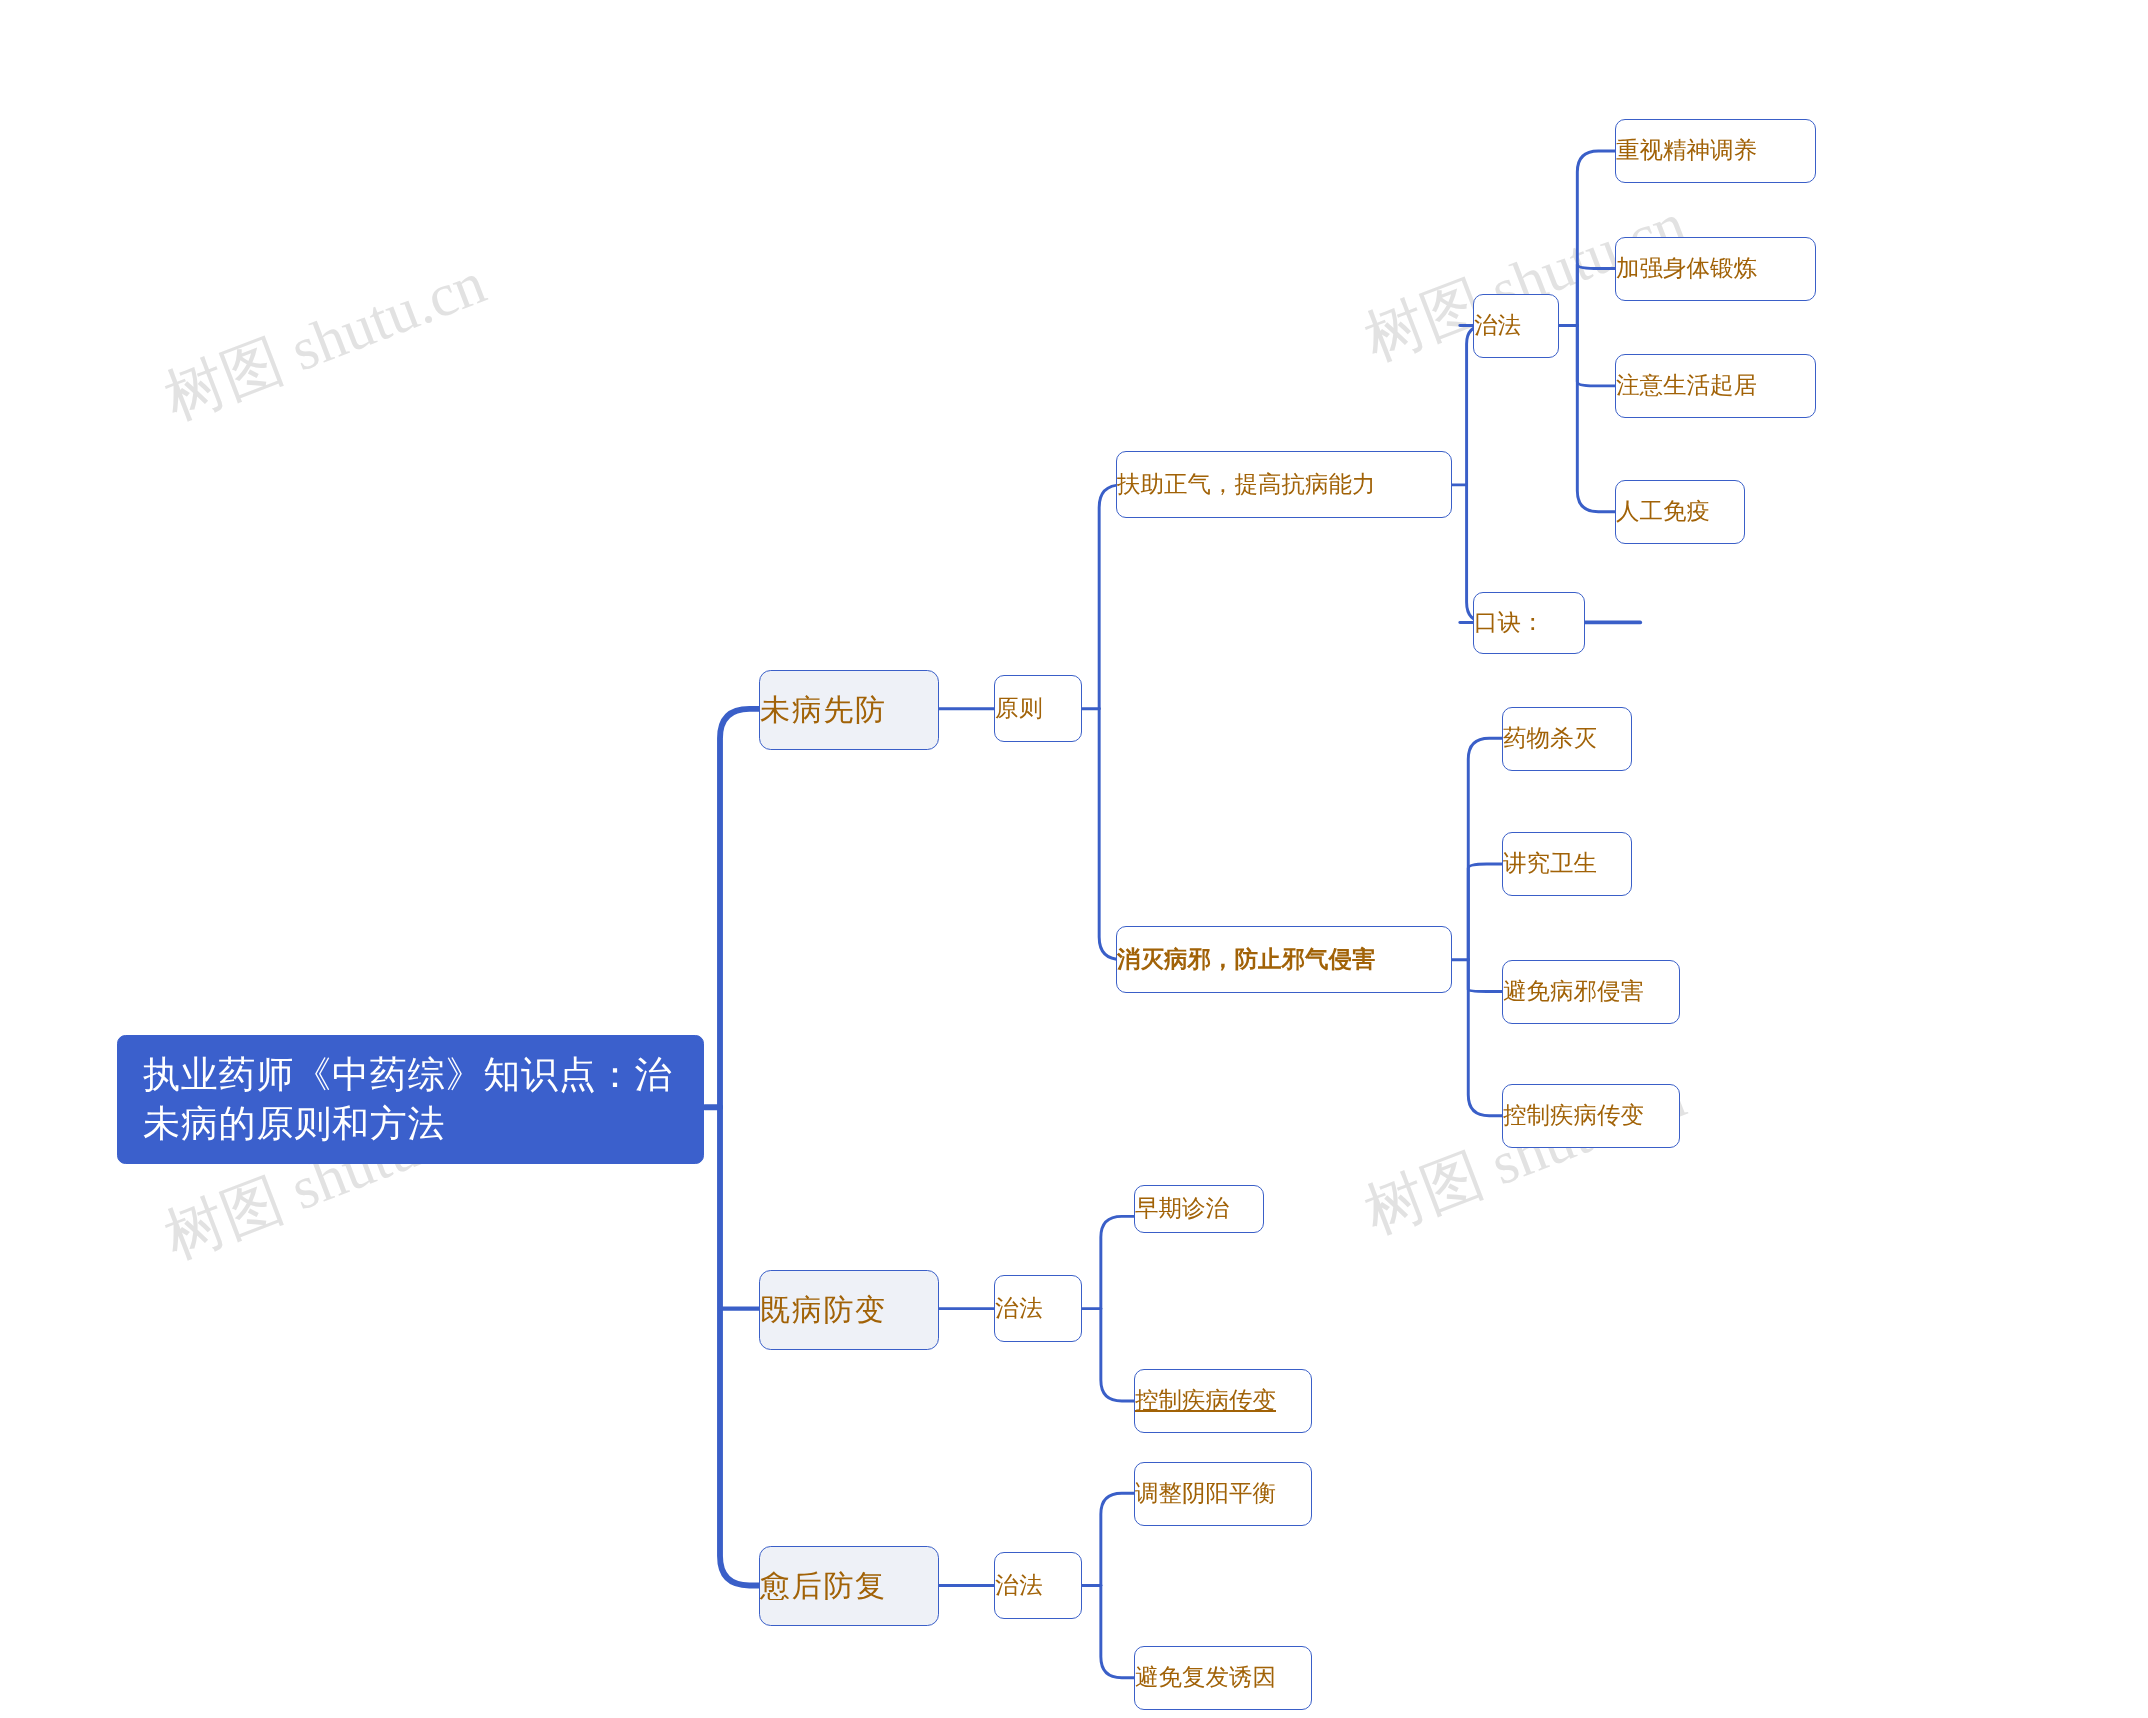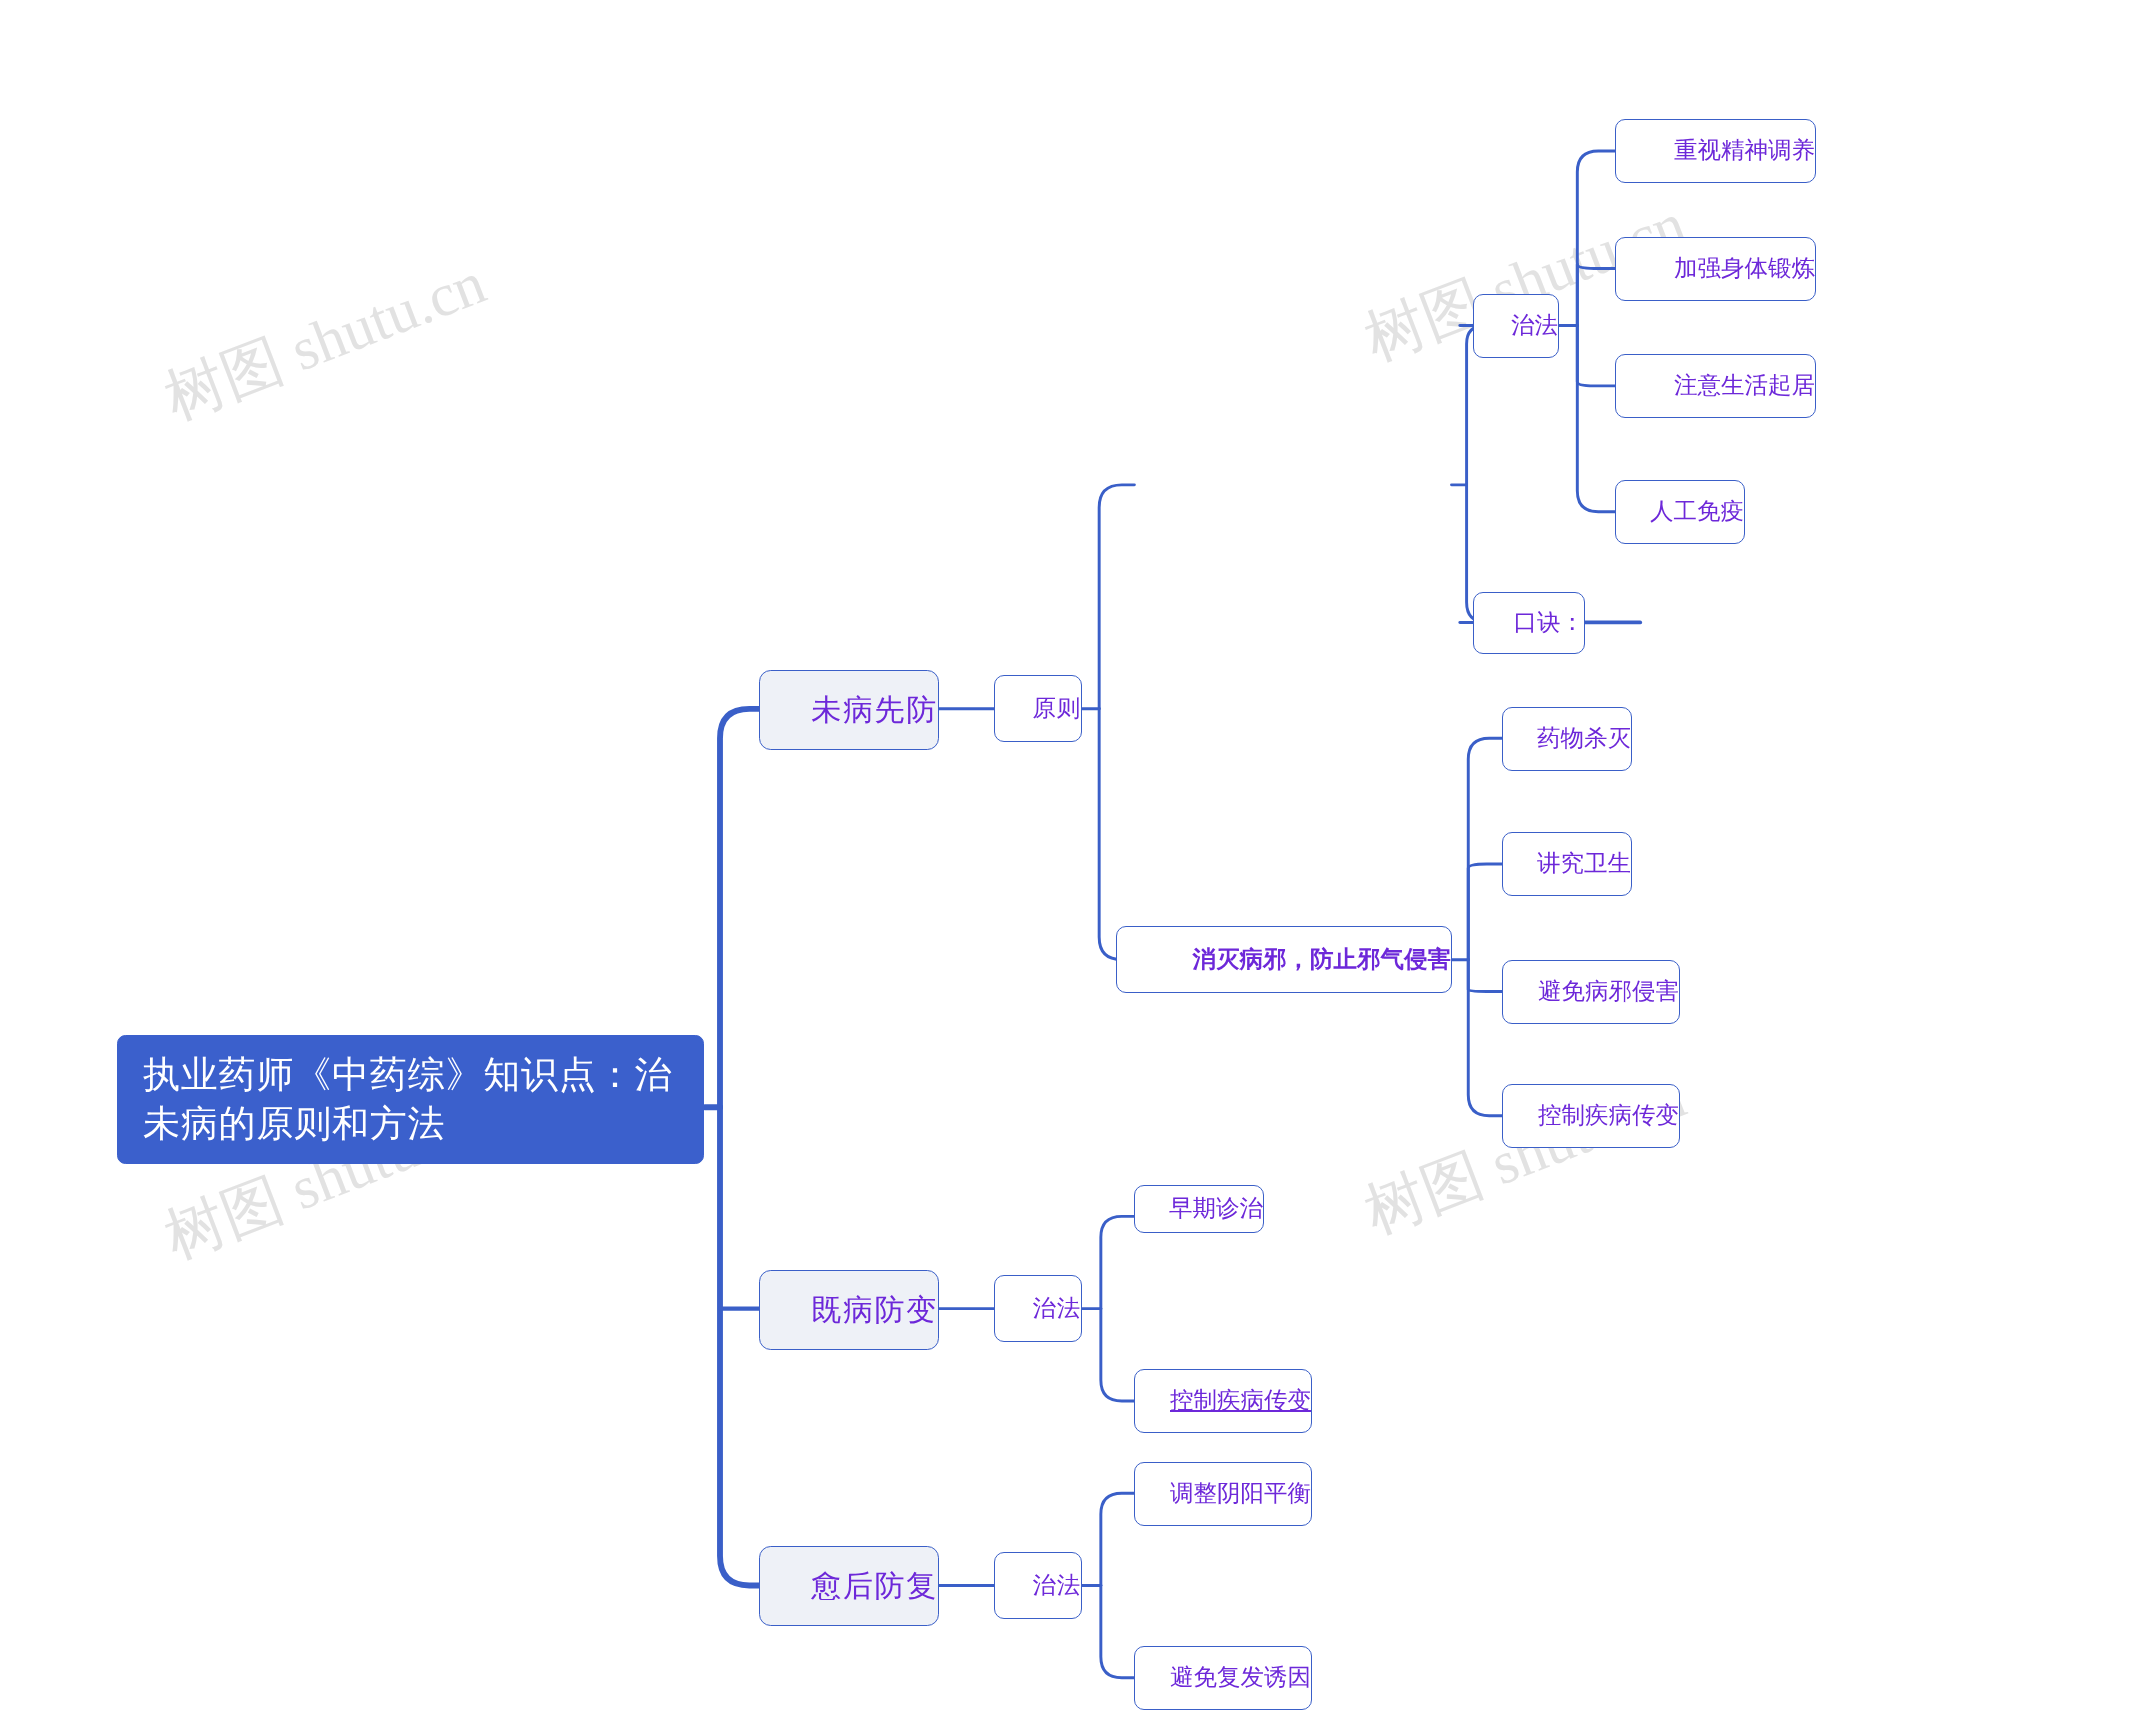--- a/index.html
+++ b/index.html
@@ -45,25 +45,25 @@
   #nodes {
     position: absolute;
     inset: 0;
     z-index: 3;
   }
   .node {
     position: absolute;
     box-sizing: border-box;
     display: flex;
     align-items: center;
-    justify-content: flex-end;
+    justify-content: flex-start;
     border-radius: 11.7px;
     border: 1.7px solid #3a5fc8;
     background: #ffffff;
-    color: #6d28d9;
+    color: #a16207;
     white-space: pre;
     line-height: 1.32;
   }
   .node.root {
     background: #3b60cc;
     border-color: #3b60cc;
     color: #ffffff;
     border-radius: 8.4px;
     font-size: 37px;
     text-align: left;
@@ -168,20 +168,23 @@
     </div>
 
     <div class="node lvl1" style="left:759px; top:670px; width:180px; height:80px;font-family:Liberation Serif, serif;">
       <span>未病先防</span>
     </div>
 
     <div class="node lvl2" style="left:994px; top:675px; width:88px; height:67px;">
       <span>原则</span>
     </div>
 
+    <div class="node lvl3 wide" style="left:1116px; top:451px; width:336px; height:67px;">
+      <span>扶助正气，提高抗病能力</span>
+    </div>
 
     <div class="node lvl4" style="left:1473px; top:294px; width:86px; height:64px;">
       <span>治法</span>
     </div>
 
     <div class="node lvl4" style="left:1615px; top:119px; width:201px; height:64px;">
       <span>重视精神调养</span>
     </div>
 
     <div class="node lvl4" style="left:1615px; top:237px; width:201px; height:64px;">

